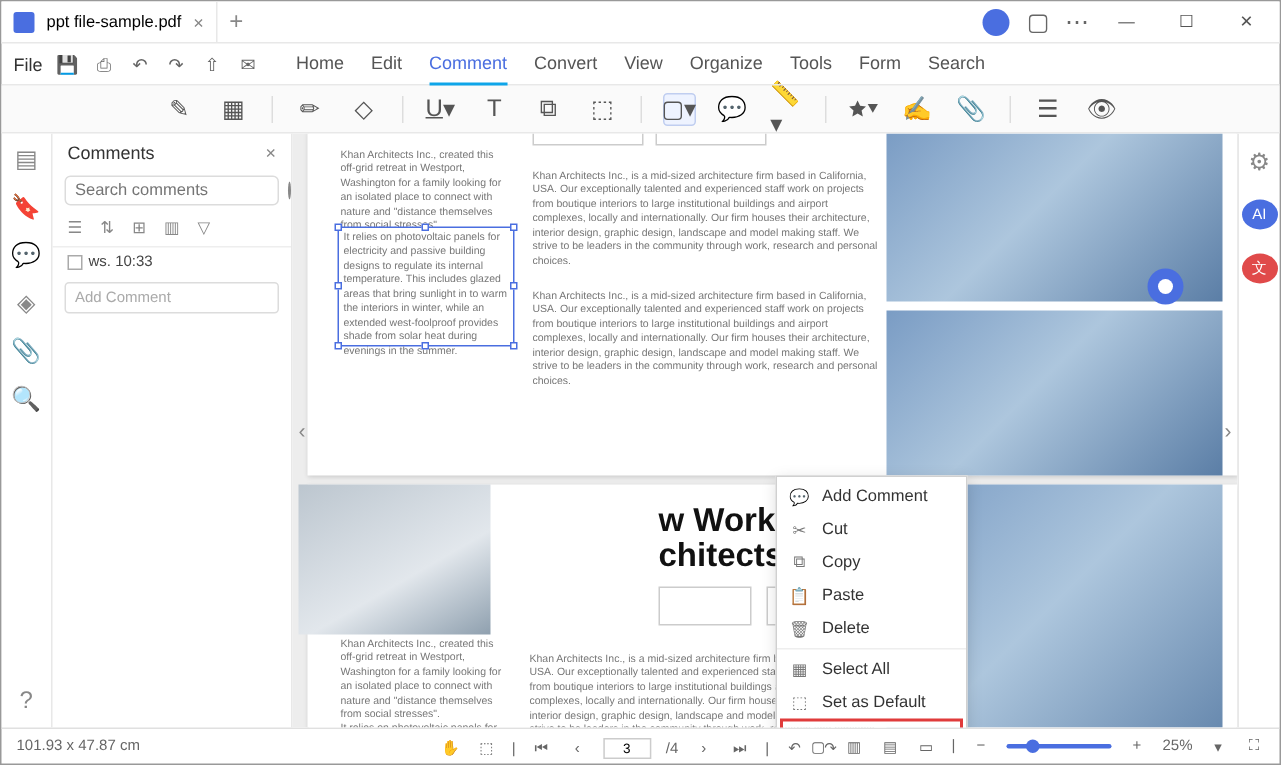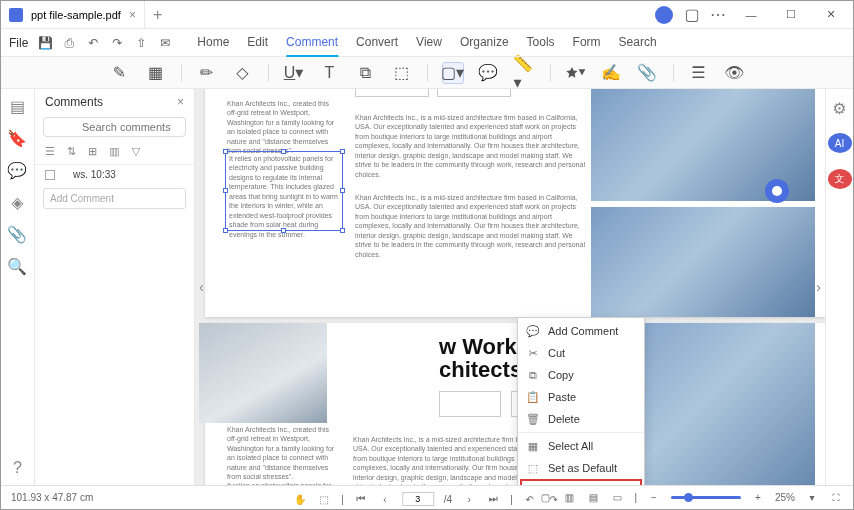--- a/index.html
+++ b/index.html
@@ -42,27 +42,27 @@
 .rail { width: 34px; background: #fff; border-right: 1px solid #e8e8e8; display: flex; flex-direction: column; align-items: center; padding-top: 8px; gap: 14px; }
 .rail-btn { width: 18px; height: 18px; color: #888; display: flex; align-items: center; justify-content: center; cursor: pointer; }
 .rail-btn.active { color: #4a6ee0; }
 .rail-bottom { margin-top: auto; margin-bottom: 8px; }
 
 
 .sidepanel { width: 160px; border-right: 1px solid #e8e8e8; display: flex; flex-direction: column; }
 .panel-head { display: flex; align-items: flex-end; justify-content: space-between; padding: 6px 10px; font-size: 12px; font-weight: 400; color: #333; }
 .panel-close { color: #888; font-size: 12px; cursor: pointer; }
 .panel-search { display: flex; align-items: center; margin: 2px 8px 6px 8px; border: 1px solid #dcdcdc; border-radius: 4px; padding: 3px 6px; }
-.panel-search input { flex: 1; border: none; outline: none; font-size: 11px; color: #555; background: transparent; margin-left: 32px; }
+.panel-search input { flex: 1; border: none; outline: none; font-size: 11px; color: #555; background: transparent; }
 .panel-search-icon { width: 12px; height: 12px; border: 1.3px solid #888; border-radius: 50%; position: relative; }
 .panel-filters { display: flex; gap: 12px; padding: 2px 10px 6px 10px; color: #888; font-size: 11px; }
 .panel-filters span { cursor: pointer; }
 .page-section { border-top: 1px solid #eee; }
 .page-head { display: flex; justify-content: space-between; align-items: center; padding: 6px 10px; font-size: 11px; color: #333; cursor: pointer; }
-.comment-row { display: flex; align-items: center; gap: 18px; padding: 4px 10px; font-size: 10px; color: #444; }
+.comment-row { display: flex; align-items: center; gap: 4px; padding: 4px 10px; font-size: 10px; color: #444; }
 .comment-row .cb { width: 10px; height: 10px; border: 1px solid #aaa; }
 .add-comment { margin: 4px 8px; border: 1px solid #dcdcdc; padding: 4px 6px; font-size: 10px; color: #aaa; border-radius: 3px; cursor: text; }
 
 
 .docview { flex: 1; background: #ededed; position: relative; overflow: hidden; }
 .page { position: absolute; background: #fff; box-shadow: 0 1px 3px rgba(0,0,0,.15); }
 .page.top { left: 10px; top: -2px; width: 620px; height: 230px; }
 .page.bottom { left: 10px; top: 234px; width: 620px; height: 260px; }
 .txt { font-size: 7px; color: #777; line-height: 1.35; }
 .col1 { position: absolute; left: 22px; top: 12px; width: 110px; }

